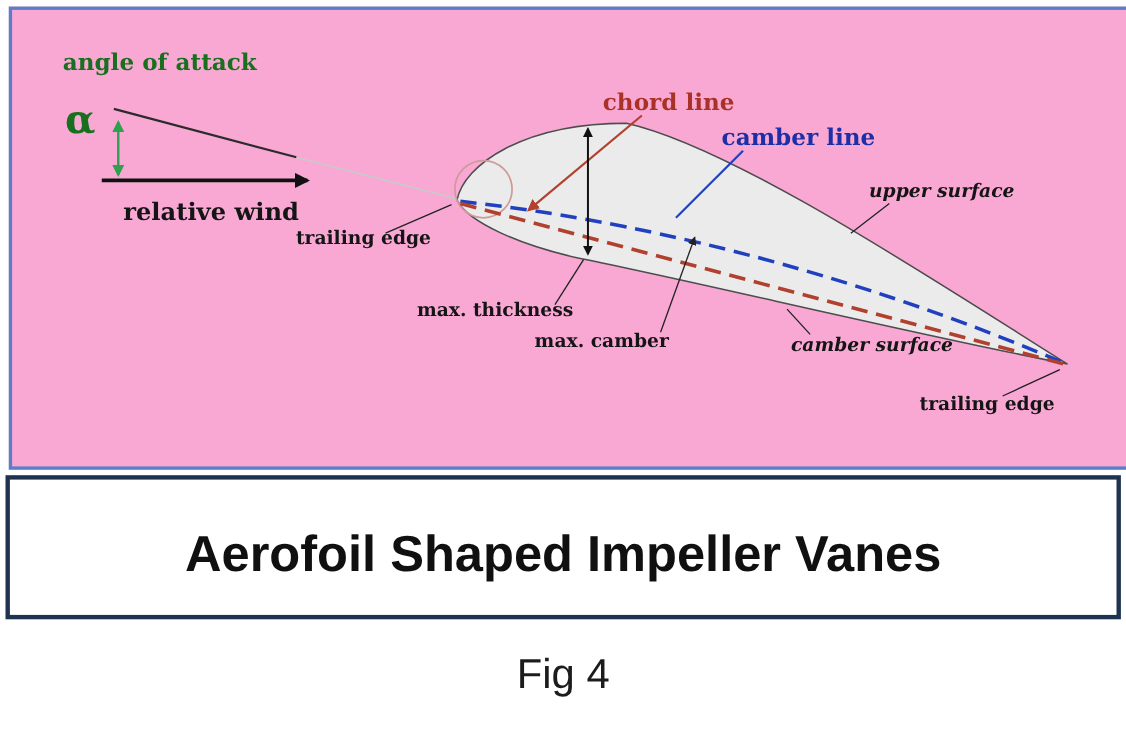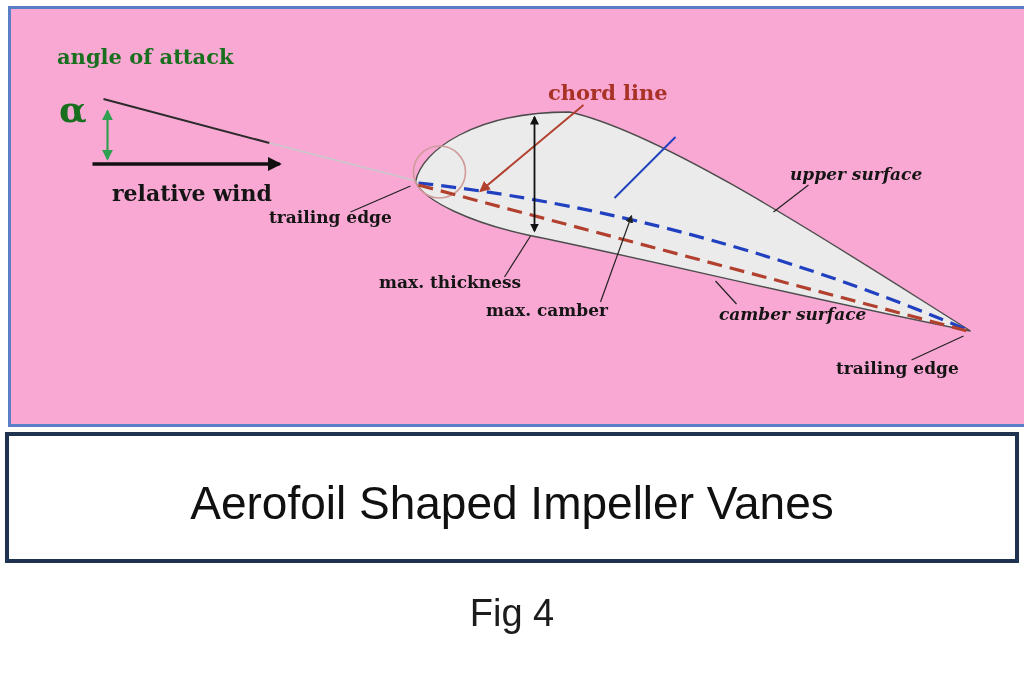--- a/index.html
+++ b/index.html
@@ -17,21 +17,21 @@
   .lbl.green{color:var(--label-green);}
   .lbl.red{color:var(--label-red);}
   .lbl.blue{color:var(--label-blue);}
   .lbl.italic{font-style:italic;text-align:right;}
   .lbl.alpha{font-size:36px;line-height:1;}
 
   
   .title-panel{position:absolute;left:5px;top:432px;width:1014px;height:131px;
         box-sizing:border-box;border:4px solid var(--title-border-navy);background:#fff;
         display:flex;align-items:center;justify-content:center;}
-  .title-text{font-family:"Liberation Sans",sans-serif;font-weight:400;
+  .title-text{font-family:"Liberation Sans",sans-serif;font-weight:700;
         font-size:46px;color:#101010;letter-spacing:0px;margin-top:10px;}
 
   
   .caption{position:absolute;left:0;top:592px;width:100%;text-align:center;
         font-family:"Liberation Sans",sans-serif;font-size:38px;color:#1c1c1c;}
 </style>
 </head>
 <body>
 
 <div class="page">
@@ -88,20 +88,21 @@
       <line x1="791" y1="176" x2="756" y2="203" stroke="#222" stroke-width="1.2"></line>
       <line x1="719" y1="295" x2="698" y2="272" stroke="#222" stroke-width="1.2"></line>
       <line x1="894" y1="351" x2="946" y2="327" stroke="#222" stroke-width="1.2"></line>
     </svg>
 
     <span class="lbl big green" style="left:46px;top:36px">angle of attack</span>
     <span class="lbl green alpha" style="left:48px;top:82px">α</span>
     <span class="lbl" style="left:101px;top:172px;font-size:22px">relative wind</span>
     <span class="lbl" style="left:258px;top:199px">trailing edge</span>
     <span class="lbl big red" style="left:537px;top:72px">chord line</span>
+    <span class="lbl big blue" style="left:645px;top:104px">camber line</span>
     <span class="lbl" style="left:368px;top:264px">max. thickness</span>
     <span class="lbl" style="left:475px;top:292px">max. camber</span>
     <span class="lbl italic" style="left:779px;top:156px">upper surface</span>
     <span class="lbl italic" style="left:708px;top:296px">camber surface</span>
     <span class="lbl" style="left:825px;top:350px">trailing edge</span>
   </div>
 
   <div class="title-panel">
     <div class="title-text">Aerofoil Shaped Impeller Vanes</div>
   </div>

